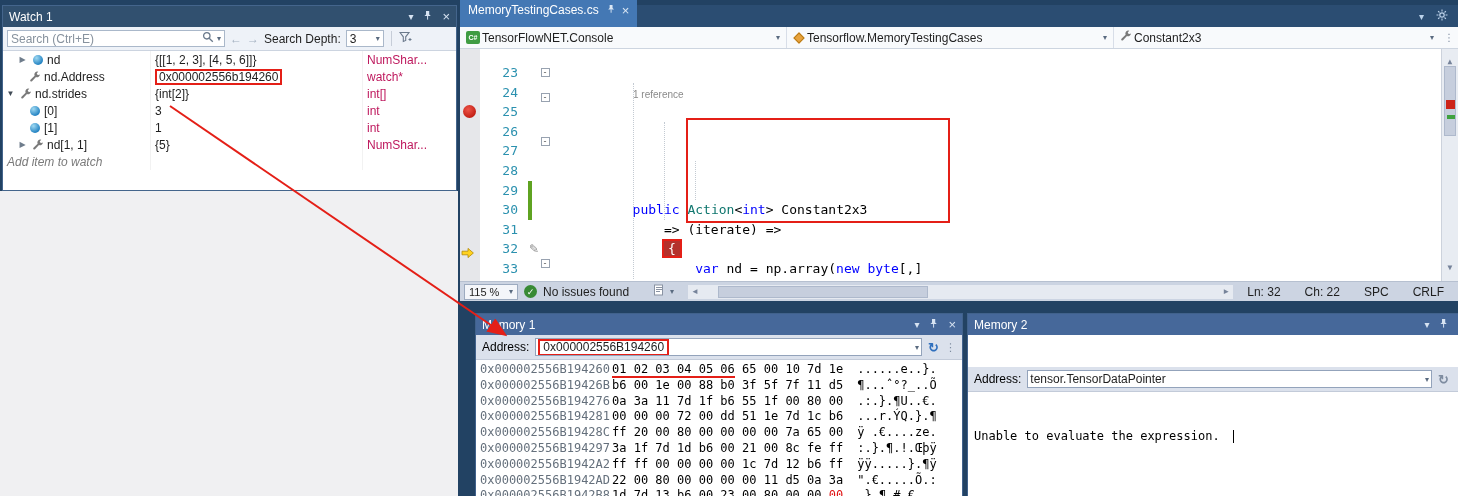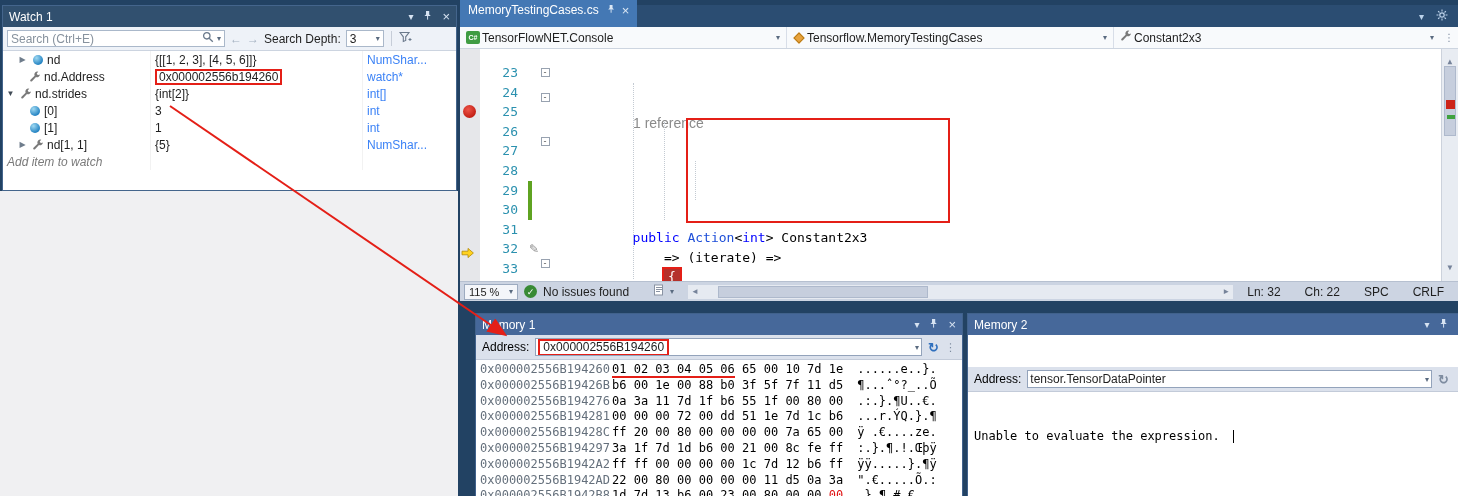--- a/index.html
+++ b/index.html
@@ -29,21 +29,21 @@
   .carrow { color:#5a6b80; font-size:8px; }
   .vsep { width:1px; height:15px; background:#c6cdd8; margin:0 2px; }
   .whead { height:19px; display:flex; font-size:12px; color:#3c3c3c; border-bottom:1px solid #e4e4e4; background:#fff; }
   .wh { padding:2px 0 0 6px; border-right:1px solid #e4e4e4; }
   .wh.c0 { width:148px; } .wh.c1 { width:212px; } .wh.c2 { flex:1; border-right:none; }
   .wrows { flex:1; overflow:hidden; }
   .wrow { height:17px; display:flex; font-size:12px; color:#1e1e1e; }
   .wc { overflow:hidden; white-space:nowrap; border-right:1px solid #f2f2f2; display:flex; align-items:center; }
   .wname { width:148px; gap:3px; }
   .wval  { width:212px; padding-left:4px; }
-  .wtype { flex:1; padding-left:4px; border-right:none; color:#3b82f6; }
+  .wtype { flex:1; padding-left:4px; border-right:none; color:#be185d; }
   .exp { width:11px; text-align:center; display:inline-block; }
   .exp.collapsed { color:#6f7d8c; font-size:8px; }
   .exp.expanded  { color:#404a55; font-size:8px; }
   .vicon { width:13px; height:12px; display:inline-flex; align-items:center; justify-content:center; }
   .vicon.field::before { content:""; width:10px; height:10px; border-radius:50%;
       background:radial-gradient(circle at 35% 30%, #9fd9f2, #1e7fc0 75%); display:block; }
   .phname { color:#7a7a7a; font-style:italic; }
   .redbox { border:2px solid #e41f17; padding:0 2px; display:inline-block; line-height:12px; }
 
   
@@ -60,32 +60,32 @@
   .classicon { width:8px; height:8px; background:#e8a33d; border:1px solid #b97a14; transform:rotate(45deg); margin:0 2px; }
 
   .codewrap { flex:1; display:flex; background:#fff; position:relative; overflow:hidden;
               font-family:"DejaVu Sans Mono", monospace; font-size:13px; line-height:19.6px; }
   .gutcol { width:20px; background:#e6e7ea; position:relative; }
   .numcol { width:46px; text-align:right; padding-right:8px; color:#2b91af; }
   .chgcol { width:8px; }
   .outcol { width:22px; }
   .codecol { flex:1; position:relative; white-space:pre; overflow:hidden; }
   .lens-spacer { height:14px; }
-  .codelens { height:14px; line-height:14px; font-family:"Liberation Sans", sans-serif; font-size:14px; color:#8a8a8a; padding-left:77px;margin-top:28px; }
+  .codelens { height:14px; line-height:14px; font-family:"Liberation Sans", sans-serif; font-size:10px; color:#8a8a8a; padding-left:77px; }
   .cline { height:19.6px; }
   .gcell, .ncell, .ccell, .ocell { height:19.6px; }
   .bpdot { display:block; width:13px; height:13px; border-radius:50%; margin:3px 0 0 3px;
            background:radial-gradient(circle at 40% 35%, #ee5448, #c01d12 75%); }
   .curarrow { display:block; margin:3px 0 0 1px; }
   .chgbar { display:block; width:4px; height:100%; margin-left:2px; background:#5fa321; }
   .foldbox { display:flex; width:9px; height:9px; margin:5px auto 0; border:1px solid #98a2b0; background:#fff;
              color:#555; font-size:9px; line-height:7px; align-items:center; justify-content:center;
              font-family:"Liberation Sans", sans-serif; }
   .t-kw { color:#0000ff; }
-  .t-ty { color:#1d4ed8; }
+  .t-ty { color:#0f766e; }
   .t-p  { color:#000; }
   .t-bp { background:#b4312c; color:#fff; outline:2px solid #e41f17; padding:0 4px; }
   .iguide { position:absolute; border-left:1px dotted #c3cad2; width:0; }
 
   .vsb { width:17px; background:#e8ecf2; border-left:1px solid #ccd2dc; position:relative; color:#76839a; }
   .vsb .sarr { position:absolute; left:0; width:100%; text-align:center; font-size:8px; }
   .vsb .up { top:3px; } .vsb .dn { bottom:3px; }
   .vsb .thumb { position:absolute; left:2px; right:2px; top:17px; height:70px; background:#c6cedd; border:1px solid #aeb9cc; }
   .vsb .mark-red { position:absolute; left:4px; top:51px; width:9px; height:9px; background:#cc2418; }
   .vsb .mark-green { position:absolute; left:5px; top:66px; width:8px; height:4px; background:#3fa23f; }

